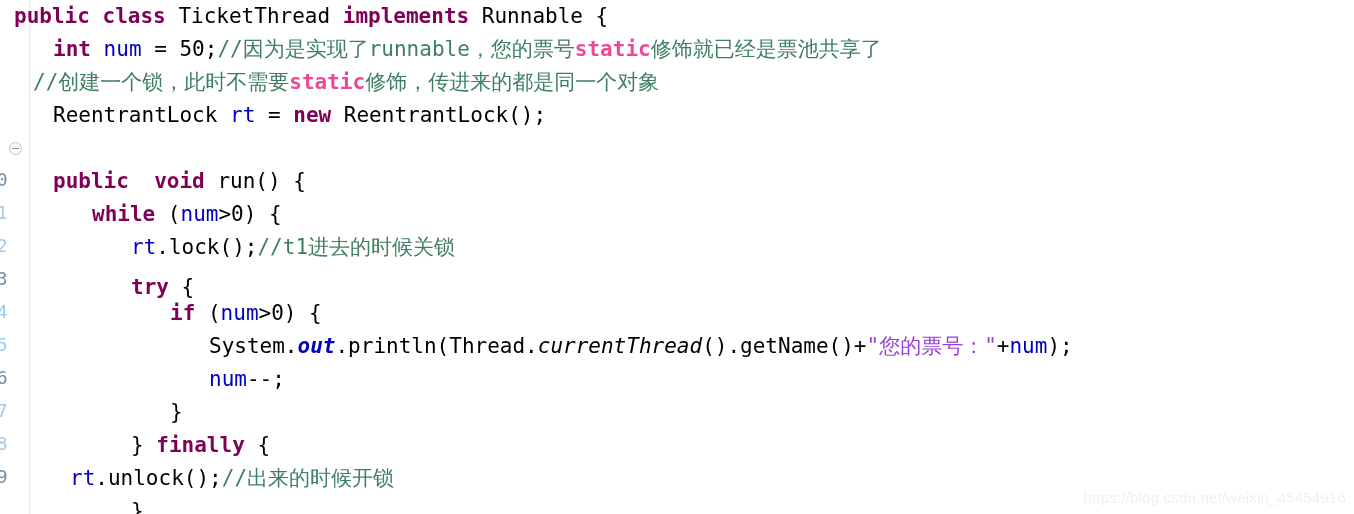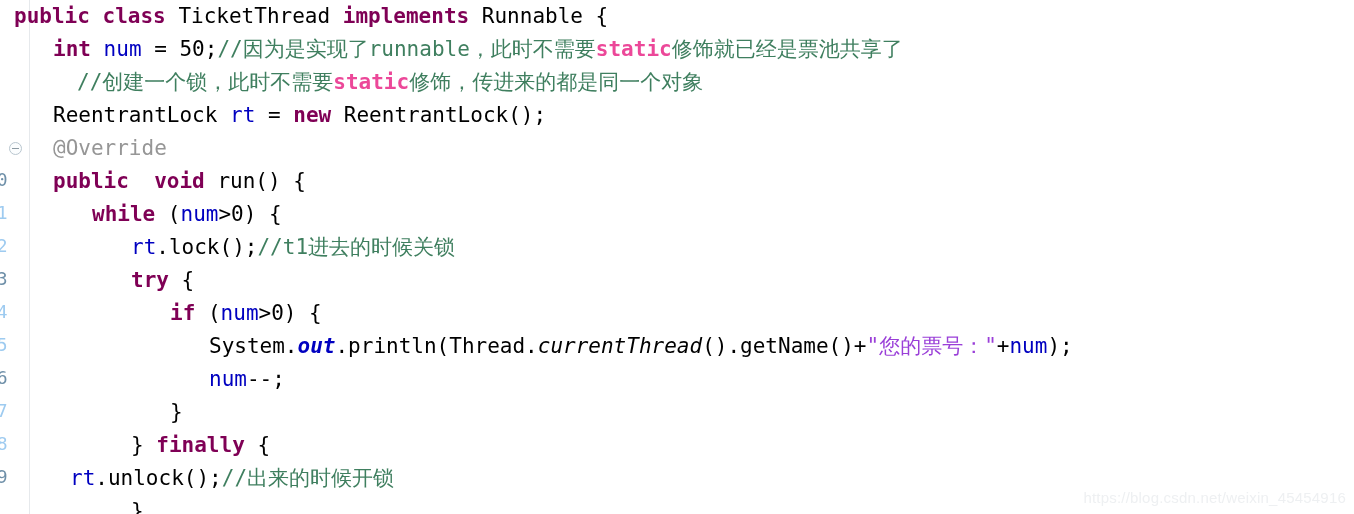--- a/index.html
+++ b/index.html
@@ -166,28 +166,27 @@
         <span class="gutter-num">18</span>
       </div>
       <div class="gutter-line" style="top: 462px;">
         <span class="gutter-num dark">19</span>
       </div>
     </div>
   <div id="gutter-rule"></div>
 
   <div id="code">
       <div class="code-line" style="top: 0px; padding-left: 14px;"><span class="kw">public</span><span class="pl"> </span><span class="kw">class</span><span class="pl"> TicketThread </span><span class="kw">implements</span><span class="pl"> Runnable {</span></div>
-      <div class="code-line" style="top: 33px; padding-left: 53px;"><span class="kw">int</span><span class="pl"> </span><span class="fld">num</span><span class="pl"> = 50;</span><span class="cmt">//因为是实现了runnable，此时不需要</span><span class="cmt-b">static</span><span class="cmt">修饰就已经是票池共享了</span></div>
-      <div class="code-line" style="top: 66px; padding-left: 77px;"><span class="cmt">//创建一个锁，此时不需要</span><span class="cmt-b">static</span><span class="cmt">修饰，传进来的都是同一个对象</span></div>
+      <div class="code-line" style="top: 33px; padding-left: 53px;"><span class="kw">int</span><span class="pl"> </span><span class="fld">num</span><span class="pl"> = 50;</span><span class="cmt">//因为是实现了runnable，您的票号</span><span class="cmt-b">static</span><span class="cmt">修饰就已经是票池共享了</span></div>
+      <div class="code-line" style="top: 66px; padding-left: 33px;"><span class="cmt">//创建一个锁，此时不需要</span><span class="cmt-b">static</span><span class="cmt">修饰，传进来的都是同一个对象</span></div>
       <div class="code-line" style="top: 99px; padding-left: 53px;"><span class="pl">ReentrantLock </span><span class="fld">rt</span><span class="pl"> = </span><span class="kw">new</span><span class="pl"> ReentrantLock();</span></div>
-      <div class="code-line" style="top: 132px; padding-left: 53px;"><span class="ann">@Override</span></div>
       <div class="code-line" style="top: 165px; padding-left: 53px;"><span class="kw">public</span><span class="pl">  </span><span class="kw">void</span><span class="pl"> run() {</span></div>
       <div class="code-line" style="top: 198px; padding-left: 92px;"><span class="kw">while</span><span class="pl"> (</span><span class="fld">num</span><span class="pl">&gt;0) {</span></div>
       <div class="code-line" style="top: 231px; padding-left: 131px;"><span class="fld">rt</span><span class="pl">.lock();</span><span class="cmt">//t1进去的时候关锁</span></div>
-      <div class="code-line" style="top: 264px; padding-left: 131px;"><span class="kw">try</span><span class="pl"> {</span></div>
+      <div class="code-line" style="top: 271px; padding-left: 131px;"><span class="kw">try</span><span class="pl"> {</span></div>
       <div class="code-line" style="top: 297px; padding-left: 170px;"><span class="kw">if</span><span class="pl"> (</span><span class="fld">num</span><span class="pl">&gt;0) {</span></div>
       <div class="code-line" style="top: 363px; padding-left: 209px;"><span class="fld">num</span><span class="pl">--;</span></div>
       <div class="code-line" style="top: 330px; padding-left: 209px;"><span class="pl">System.</span><span class="sfld">out</span><span class="pl">.println(Thread.</span><span class="smth">currentThread</span><span class="pl">().getName()+</span><span class="str">"您的票号："</span><span class="pl">+</span><span class="fld">num</span><span class="pl">);</span></div>
       <div class="code-line" style="top: 396px; padding-left: 170px;"><span class="pl">}</span></div>
       <div class="code-line" style="top: 429px; padding-left: 131px;"><span class="pl">} </span><span class="kw">finally</span><span class="pl"> {</span></div>
       <div class="code-line" style="top: 462px; padding-left: 70px;"><span class="fld">rt</span><span class="pl">.unlock();</span><span class="cmt">//出来的时候开锁</span></div>
       <div class="code-line" style="top: 495px; padding-left: 131px;"><span class="pl">}</span></div>
     </div>
 
   <div id="watermark">https://blog.csdn.net/weixin_45454916</div>

